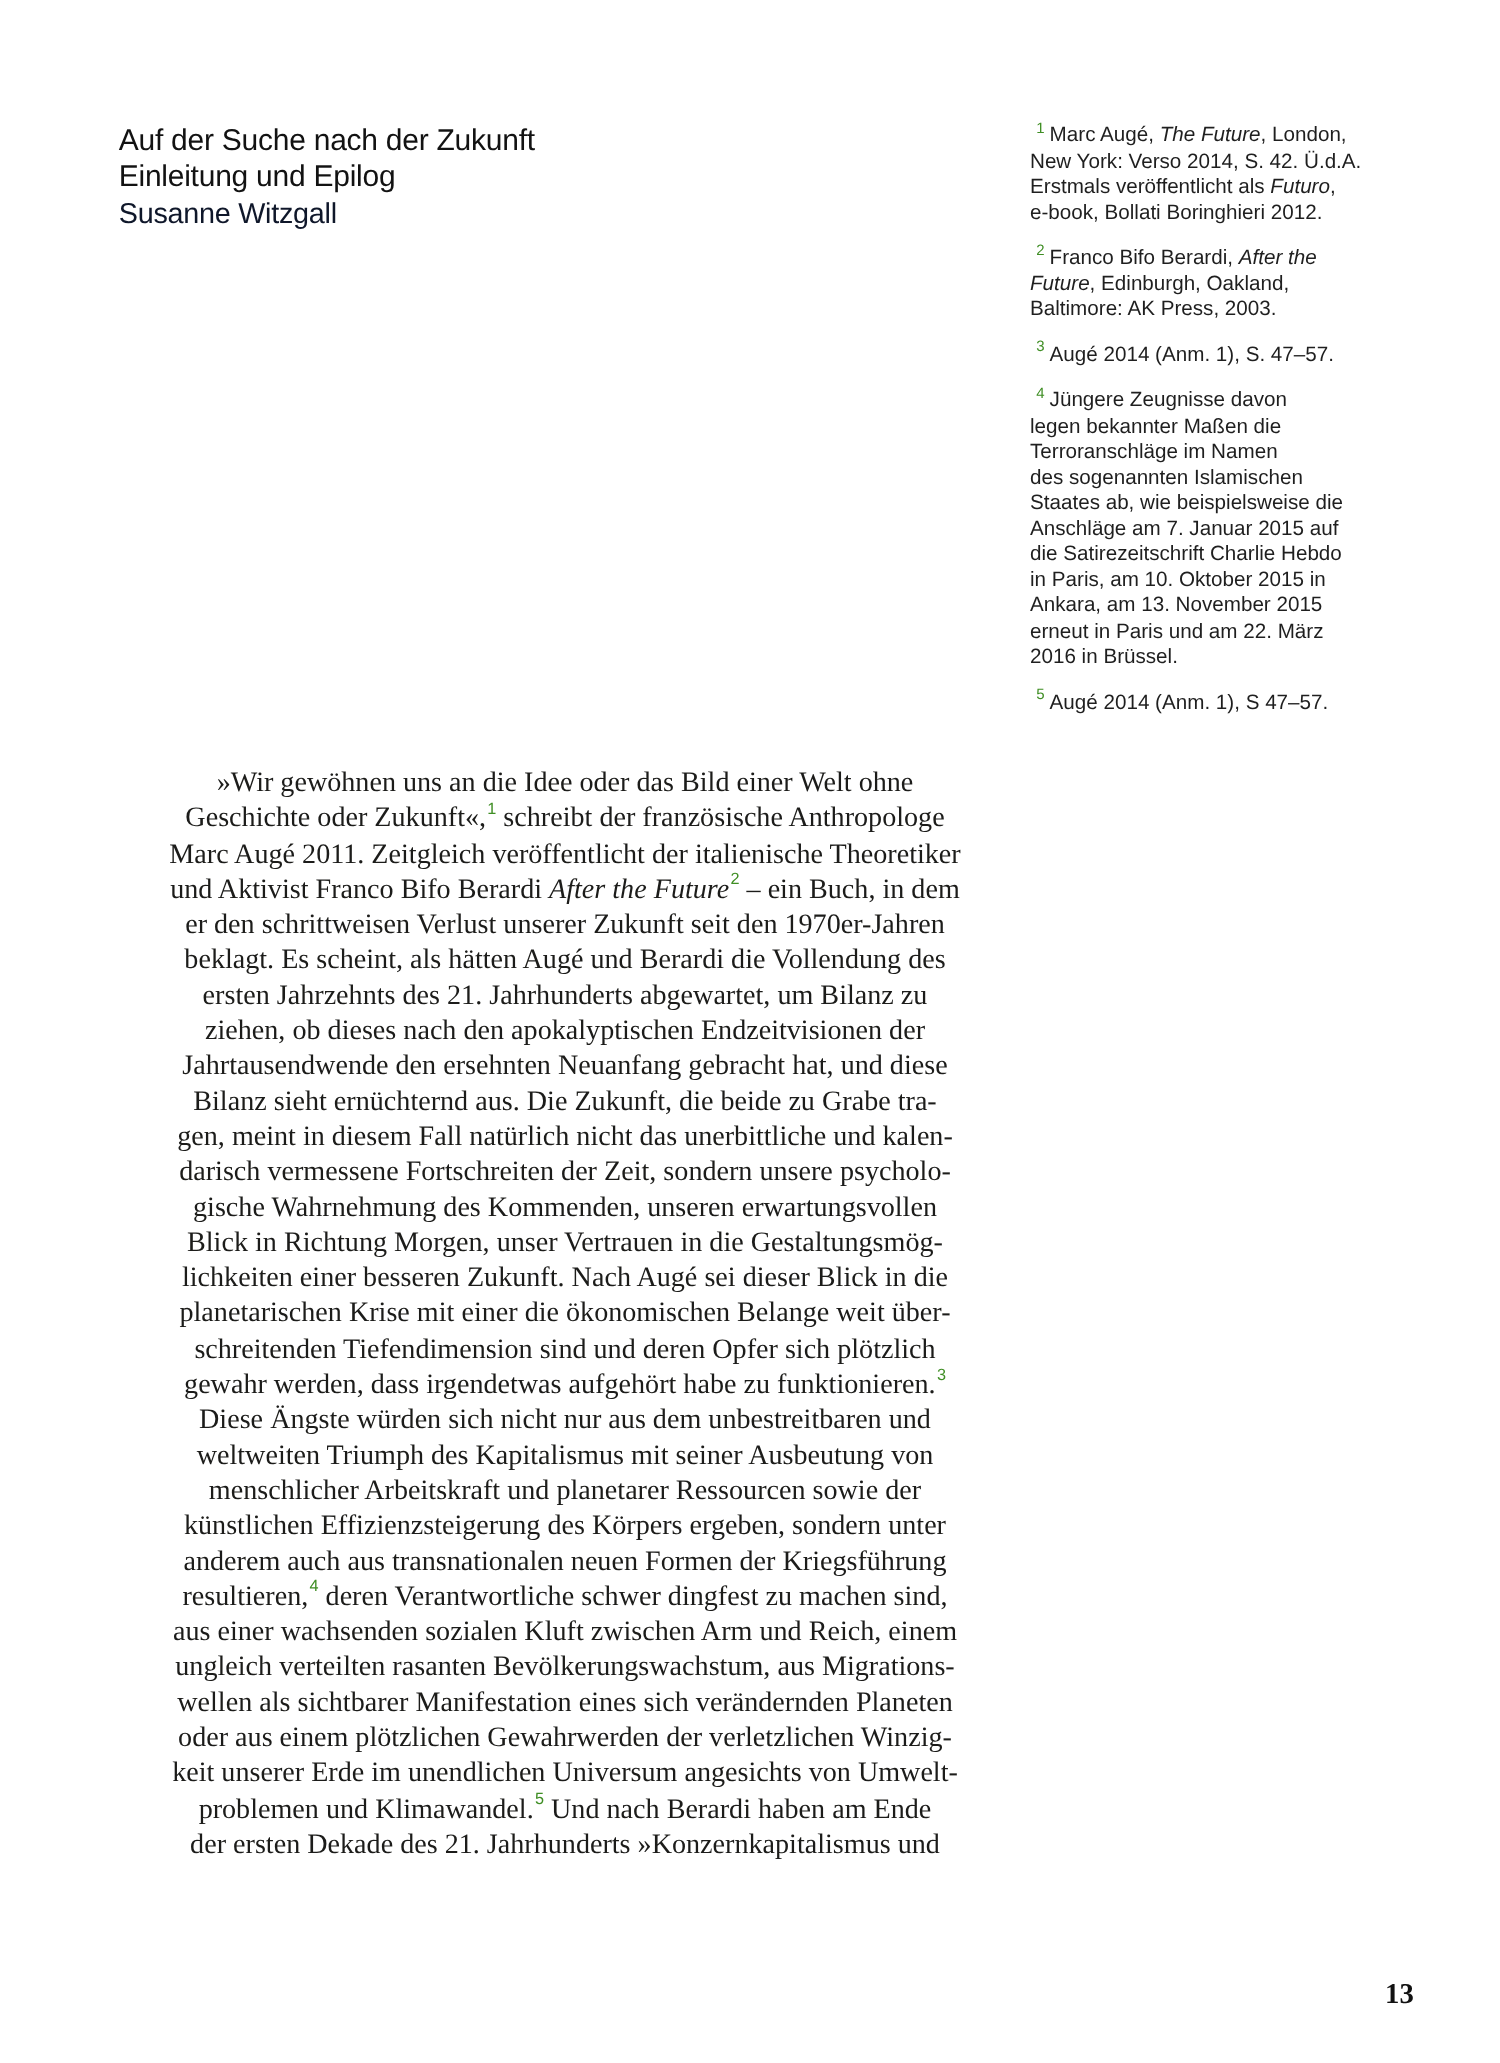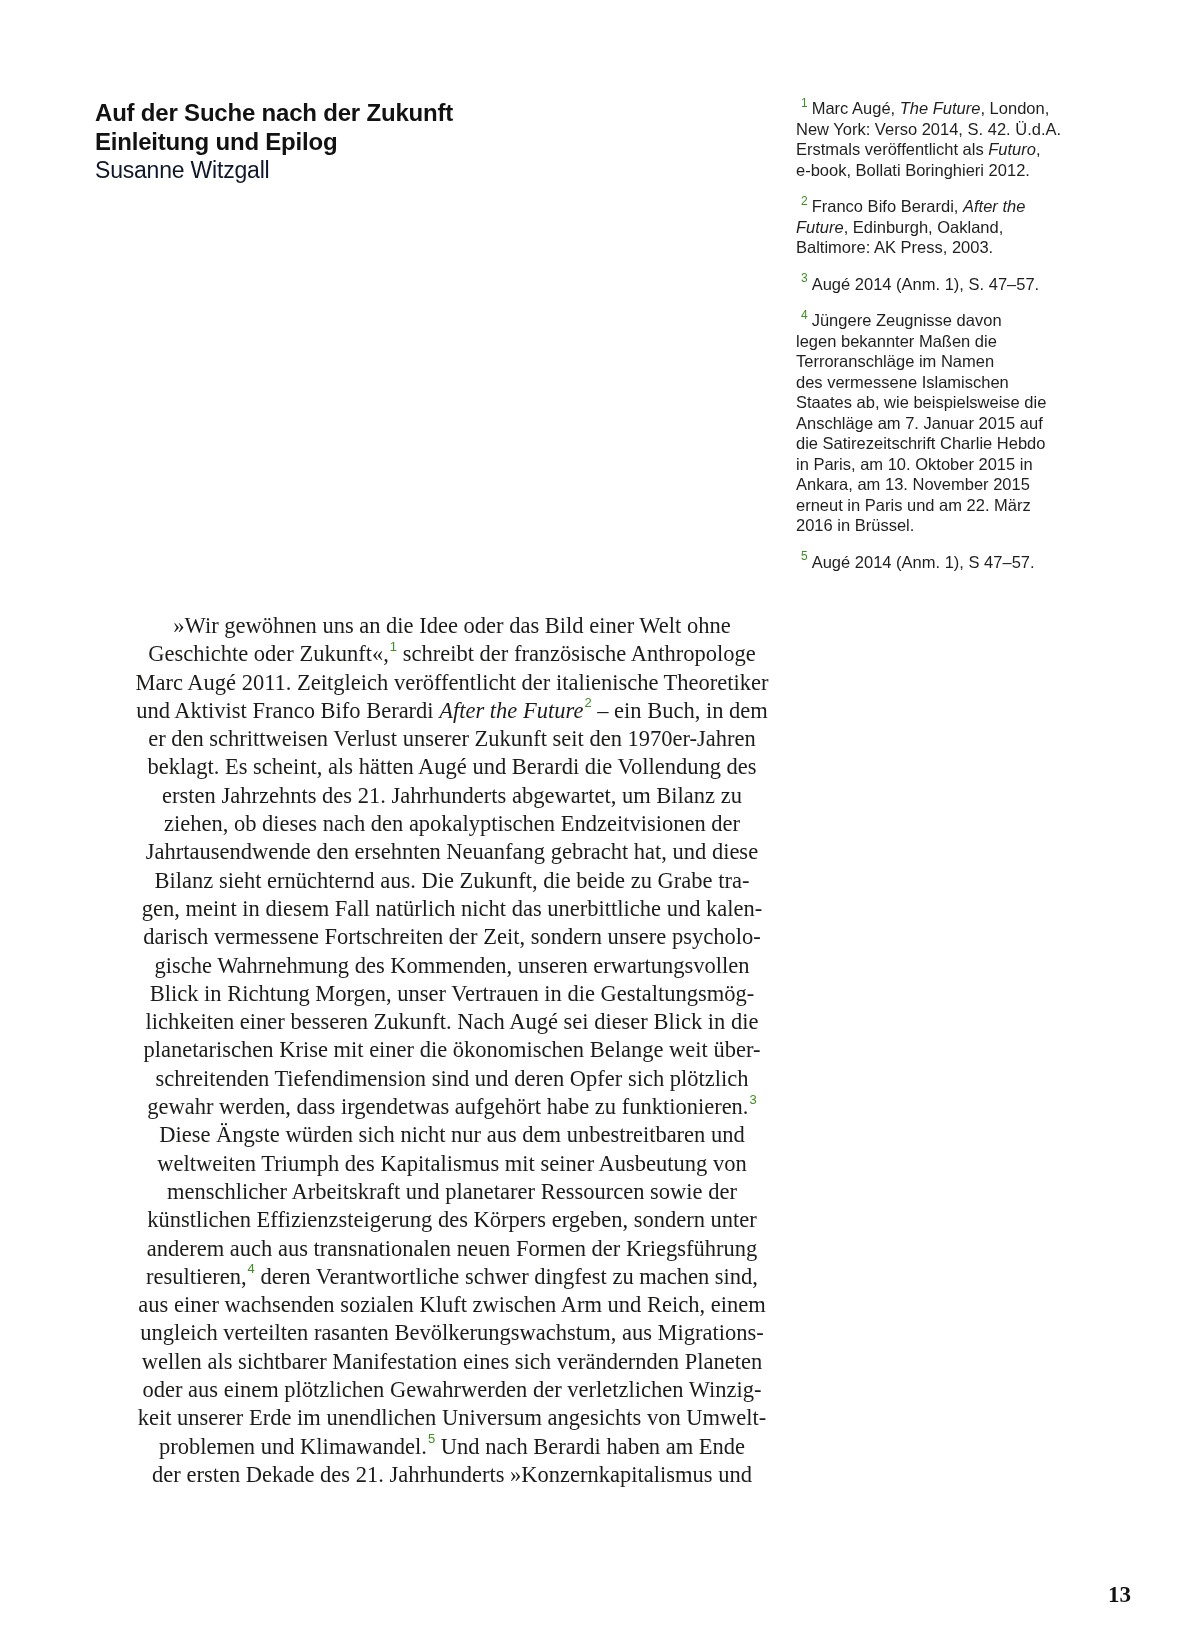--- a/index.html
+++ b/index.html
@@ -12,31 +12,31 @@
     overflow: hidden;
   }
   .page { position: absolute; inset: 0; }
 
   
   .header {
     position: absolute; left: 95px; top: 98px;
     font-family: "Liberation Sans", sans-serif;
   }
   .title-line {
-    font-size: 24px; line-height: 29px; font-weight: bold;
+    font-size: 24px; line-height: 29px; font-weight: normal;
     color: #121212; letter-spacing: -0.2px;
   }
   .author-line {
     font-size: 23px; line-height: 29px; font-weight: normal;
     color: #0f172a; letter-spacing: -0.2px;
   }
 
   
   .sidebar {
-    position: absolute; left: 796px; top: 98px; width: 322px;
+    position: absolute; left: 824px; top: 98px; width: 322px;
     font-family: "Liberation Sans", sans-serif;
     font-size: 16.5px; line-height: 20.5px; color: #1f1f1f;
   }
   .footnote { margin: 0 0 16px 0; }
   .fn-line { white-space: nowrap; }
   .it { font-style: italic; }
   sup.ref {
     color: var(--green, #3f8e24);
     font-size: 12px; line-height: 0;
     position: relative; top: -1px;
@@ -87,21 +87,21 @@
         <div class="fn-line"><span class="it">Future</span><span>, Edinburgh, Oakland,</span></div>
         <div class="fn-line"><span>Baltimore: AK Press, 2003.</span></div>
       </div>
       <div class="footnote">
         <div class="fn-line"><sup class="ref">3</sup><span>Augé 2014 (Anm. 1), S. 47–57.</span></div>
       </div>
       <div class="footnote">
         <div class="fn-line"><sup class="ref">4</sup><span>Jüngere Zeugnisse davon</span></div>
         <div class="fn-line"><span>legen bekannter Maßen die</span></div>
         <div class="fn-line"><span>Terroranschläge im Namen</span></div>
-        <div class="fn-line"><span>des vermessene Islamischen</span></div>
+        <div class="fn-line"><span>des sogenannten Islamischen</span></div>
         <div class="fn-line"><span>Staates ab, wie beispielsweise die</span></div>
         <div class="fn-line"><span>Anschläge am 7. Januar 2015 auf</span></div>
         <div class="fn-line"><span>die Satirezeitschrift Charlie Hebdo</span></div>
         <div class="fn-line"><span>in Paris, am 10. Oktober 2015 in</span></div>
         <div class="fn-line"><span>Ankara, am 13. November 2015</span></div>
         <div class="fn-line"><span>erneut in Paris und am 22. März</span></div>
         <div class="fn-line"><span>2016 in Brüssel.</span></div>
       </div>
       <div class="footnote">
         <div class="fn-line"><sup class="ref">5</sup><span>Augé 2014 (Anm. 1), S 47–57.</span></div>

